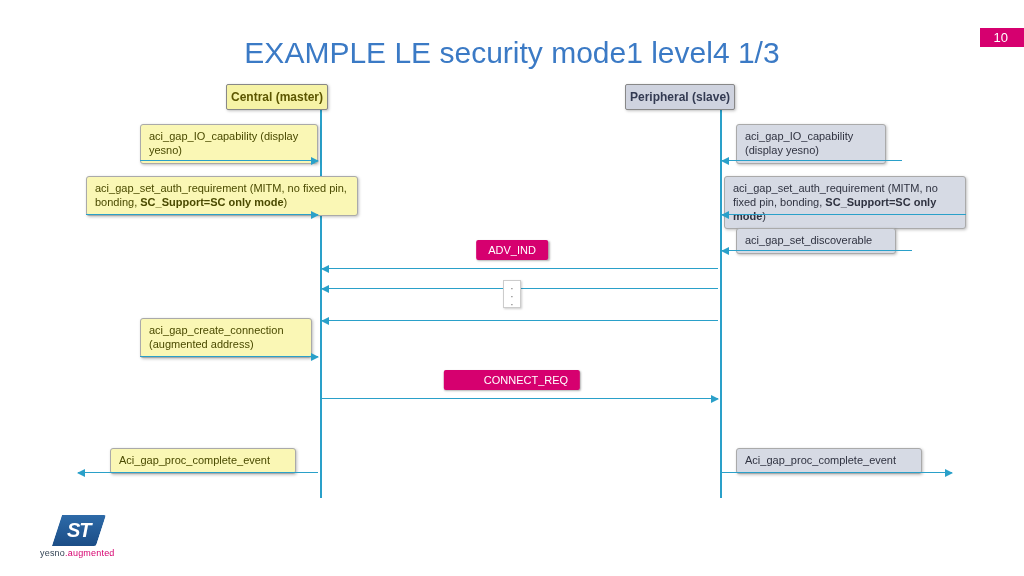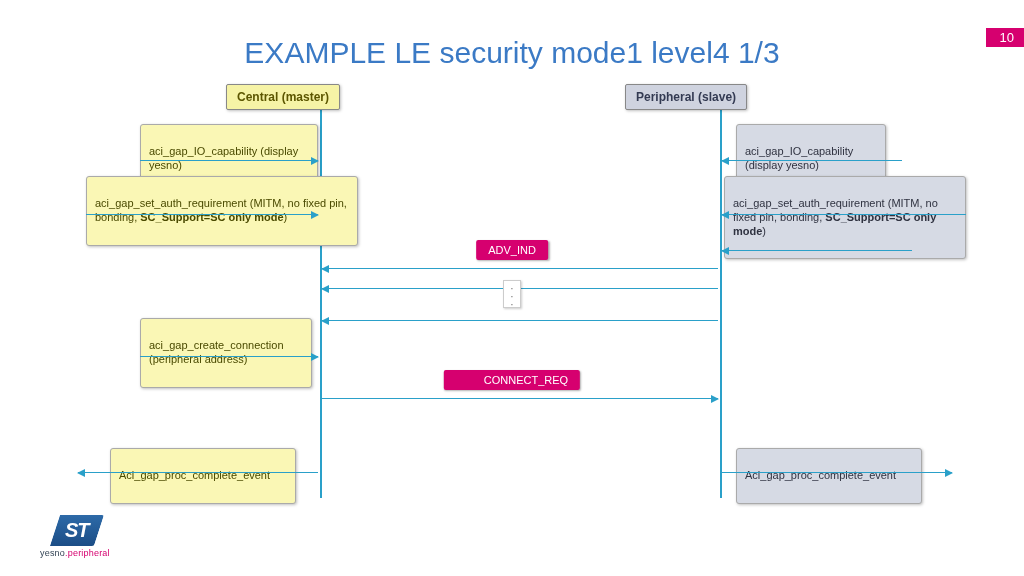--- a/index.html
+++ b/index.html
@@ -21,21 +21,21 @@
     color: #3b7ac5;
     font-weight: 400;
   }
   .page-badge {
     position: absolute;
     top: 28px;
     right: 0;
     background: #d6006f;
     color: #fff;
     font-size: 13px;
-    padding: 2px 10px 2px 14px;
+    padding: 2px 16px 2px 14px;
     font-weight: 400;
   }
   .diagram {
     position: absolute;
     top: 80px;
     left: 0;
     width: 1024px;
     height: 420px;
   }
   
@@ -45,41 +45,41 @@
     border-left: 2px solid #2aa0c9;
   }
   .lifeline.left { left: 320px; top: 28px; height: 390px; }
   .lifeline.right { left: 720px; top: 28px; height: 390px; }
 
   .header-box {
     position: absolute;
     top: 4px;
     font-size: 12px;
     font-weight: bold;
-    padding: 5px 10px;
+    padding: 5px 4px;
     border: 1px solid #888;
     border-radius: 2px;
     box-shadow: 1px 1px 3px rgba(0,0,0,0.25);
   }
   .hdr-central {
     left: 226px;
     background: #f6f3a6;
     color: #5c5600;
   }
   .hdr-peripheral {
     left: 625px;
     background: #cfd3df;
     color: #333a52;
   }
 
   .call-box {
     position: absolute;
     font-size: 11px;
     line-height: 1.25;
-    padding: 20px 8px;
+    padding: 5px 8px;
     border: 1px solid #aaa;
     border-radius: 3px;
     box-shadow: 1px 1px 3px rgba(0,0,0,0.25);
   }
   .yellow { background: #faf7b5; color: #4a4a00; }
   .grey   { background: #d6dae4; color: #2f3240; }
   .bold-part { font-weight: bold; }
 
   .msg-pill {
     position: absolute;
@@ -173,48 +173,49 @@
   <div class="header-box hdr-peripheral">Peripheral (slave)</div>
 
   <div class="call-box yellow" style="left:140px; top:44px; width:178px;">aci_gap_IO_capability (display yesno)</div>
   <div class="arrow rgt" style="left:140px; top:80px; width:178px;"></div>
 
   <div class="call-box yellow" style="left:86px; top:96px; width:272px;">
     <span>aci_gap_set_auth_requirement (MITM, no fixed pin, bonding, </span><span class="bold-part">SC_Support=SC only mode</span><span>)</span>
   </div>
   <div class="arrow rgt" style="left:86px; top:134px; width:232px;"></div>
 
-  <div class="call-box yellow" style="left:140px; top:238px; width:172px;">aci_gap_create_connection (peripheral address)</div>
+  <div class="call-box yellow" style="left:140px; top:238px; width:172px;">aci_gap_create_connection (augmented address)</div>
   <div class="arrow rgt" style="left:140px; top:276px; width:178px;"></div>
 
   <div class="call-box yellow" style="left:110px; top:368px; width:186px;">Aci_gap_proc_complete_event</div>
   <div class="arrow lft" style="left:78px; top:392px; width:240px;"></div>
 
   <div class="call-box grey" style="left:736px; top:44px; width:150px;">aci_gap_IO_capability (display yesno)</div>
   <div class="arrow lft" style="left:722px; top:80px; width:180px;"></div>
 
   <div class="call-box grey" style="left:724px; top:96px; width:242px;">
     <span>aci_gap_set_auth_requirement (MITM, no fixed pin, bonding, </span><span class="bold-part">SC_Support=SC only mode</span><span>)</span>
   </div>
   <div class="arrow lft" style="left:722px; top:134px; width:244px;"></div>
 
+  <div class="call-box grey" style="left:736px; top:148px; width:160px;">aci_gap_set_discoverable</div>
   <div class="arrow lft" style="left:722px; top:170px; width:190px;"></div>
 
   <div class="call-box grey" style="left:736px; top:368px; width:186px;">Aci_gap_proc_complete_event</div>
   <div class="arrow rgt" style="left:722px; top:392px; width:230px;"></div>
 
   <div class="msg-pill" style="top:160px;">ADV_IND</div>
   <div class="arrow lft" style="left:322px; top:188px; width:396px;"></div>
   <div class="arrow lft" style="left:322px; top:208px; width:396px;"></div>
   <div class="dots-box" style="top:200px;">·<br>·<br>·</div>
   <div class="arrow lft" style="left:322px; top:240px; width:396px;"></div>
 
   <div class="msg-pill" style="top:290px;padding-left:40px;">CONNECT_REQ</div>
   <div class="arrow rgt" style="left:322px; top:318px; width:396px;"></div>
 
 </div>
 
 <div class="logo">
   <div class="st-badge"><span>ST</span></div>
   <div class="tagline">
-    <span>yesno</span><span class="aug">.peripheral</span>
+    <span>yesno</span><span class="aug">.augmented</span>
   </div>
 </div>
 
 </body></html>

